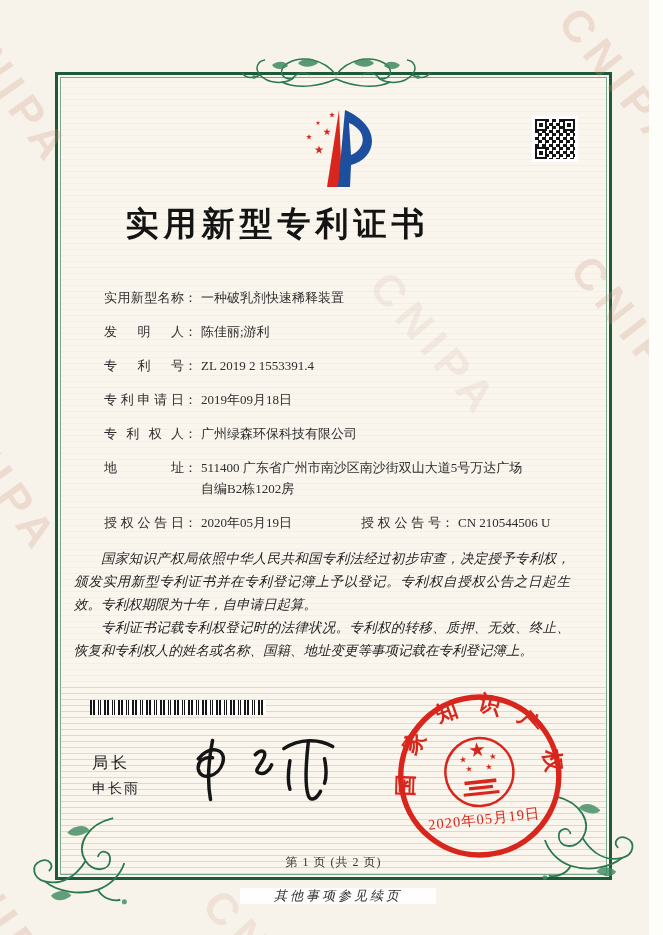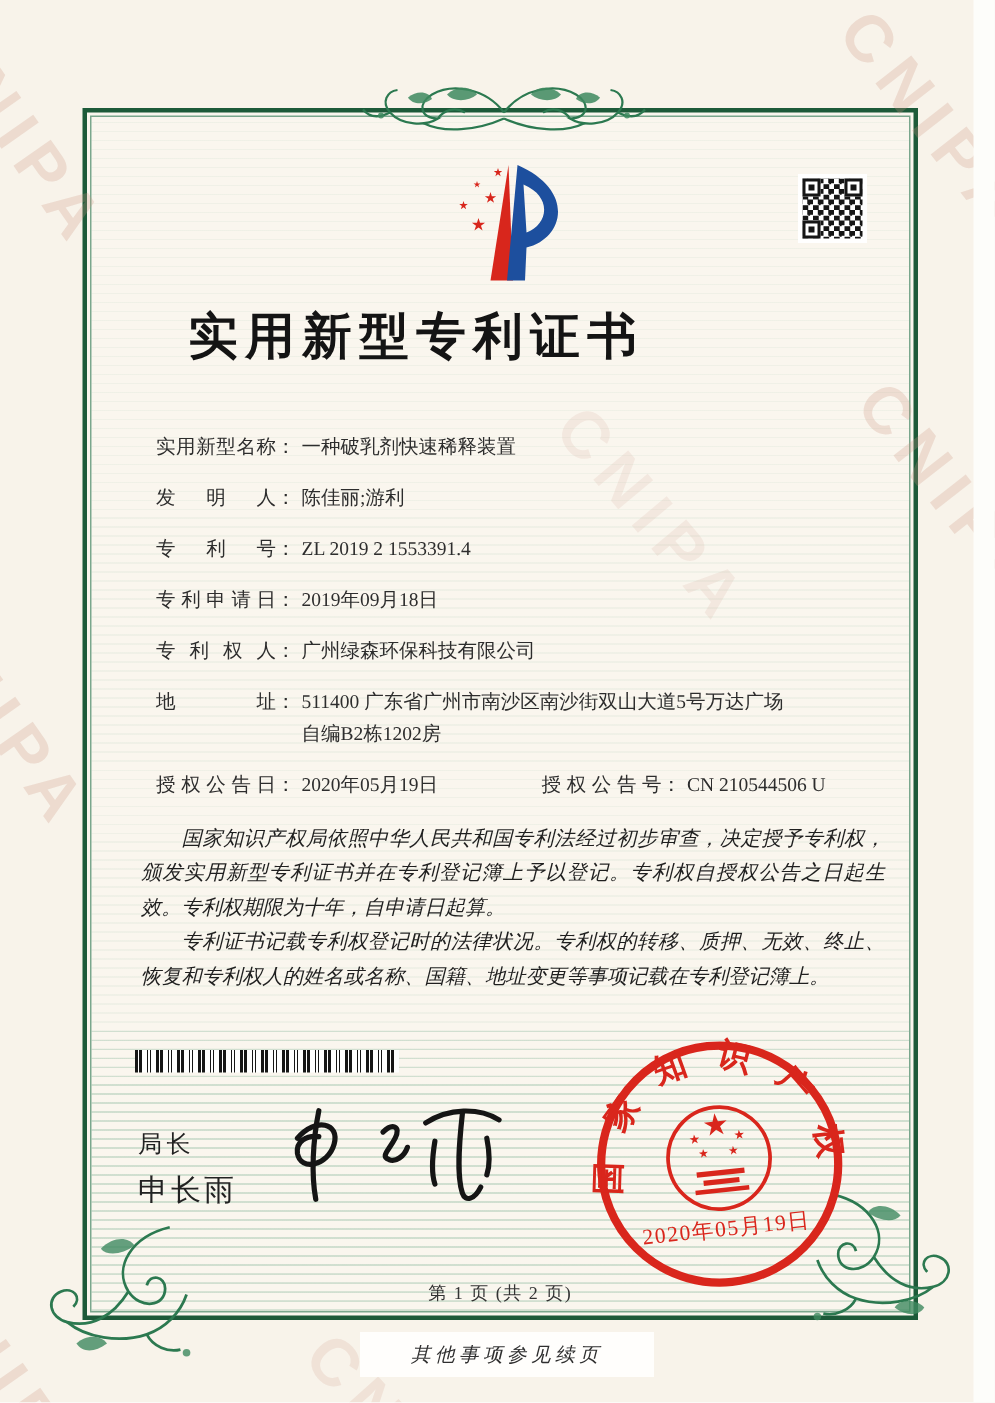--- a/index.html
+++ b/index.html
@@ -41,34 +41,34 @@
   .title{position:absolute;left:55px;width:445px;top:202px;text-align:center;font-size:33px;font-weight:bold;
         letter-spacing:5px;color:#141414;}
   .fields{position:absolute;left:104px;top:287px;width:486px;font-size:13px;color:#2d2d2d;}
   .frow{display:flex;margin-bottom:13px;line-height:21px;position:relative;}
   .flabel{display:inline-block;width:80px;flex:none;text-align:justify;text-align-last:justify;}
   .fcolon{flex:none;}
   .fvalue{margin-left:4px;}
   .fvalue .addr2{display:block;}
   .pair2{position:absolute;left:257px;top:0;display:flex;justify-content:space-between;}
   .body-text{position:absolute;left:74px;top:548px;width:496px;font-size:13.5px;line-height:1.7;
-        font-style:italic;color:#1f1f1f;text-align:justify;margin-left:20px;}
+        font-style:italic;color:#1f1f1f;text-align:justify;}
   .body-text p{margin:0;text-indent:2em;}
   .barcode{position:absolute;left:90px;top:700px;width:176px;height:15px;
         background:repeating-linear-gradient(90deg,#161616 0 2px,#fff 2px 3px,#161616 3px 5px,#fff 5px 8px,#161616 8px 9px,#fff 9px 10px,#161616 10px 11px,#fff 11px 14px);}
   .sig-title{position:absolute;left:92px;top:753px;font-family:"Liberation Sans",sans-serif;font-size:16px;
         color:#222;letter-spacing:3px;}
-  .sig-name{position:absolute;left:92px;top:780px;font-family:"Liberation Sans",sans-serif;font-size:20px;
+  .sig-name{position:absolute;left:92px;top:780px;font-family:"Liberation Sans",sans-serif;font-size:14px;
         color:#222;letter-spacing:2px;}
   .sig-script{position:absolute;left:182px;top:730px;width:168px;height:82px;}
   .seal{position:absolute;left:392px;top:692px;width:176px;height:172px;transform:rotate(-6deg);}
   .seal text{font-family:"Liberation Serif",serif;}
   .page-info{position:absolute;left:55px;width:557px;top:854px;text-align:center;font-size:12px;
         letter-spacing:1px;color:#333;}
-  .cont-note{position:absolute;z-index:5;left:240px;top:888px;width:196px;height:30px;background:#fffefc;
+  .cont-note{position:absolute;z-index:5;left:240px;top:888px;width:196px;height:16px;background:#fffefc;
         display:flex;align-items:center;justify-content:center;font-size:13px;font-style:italic;
         letter-spacing:3px;color:#2f2f2f;}
 </style>
 </head>
 <body>
 
 <div class="page">
 
   <span class="watermark w1">CNIPA</span>
   <span class="watermark w2">CNIPA</span>

